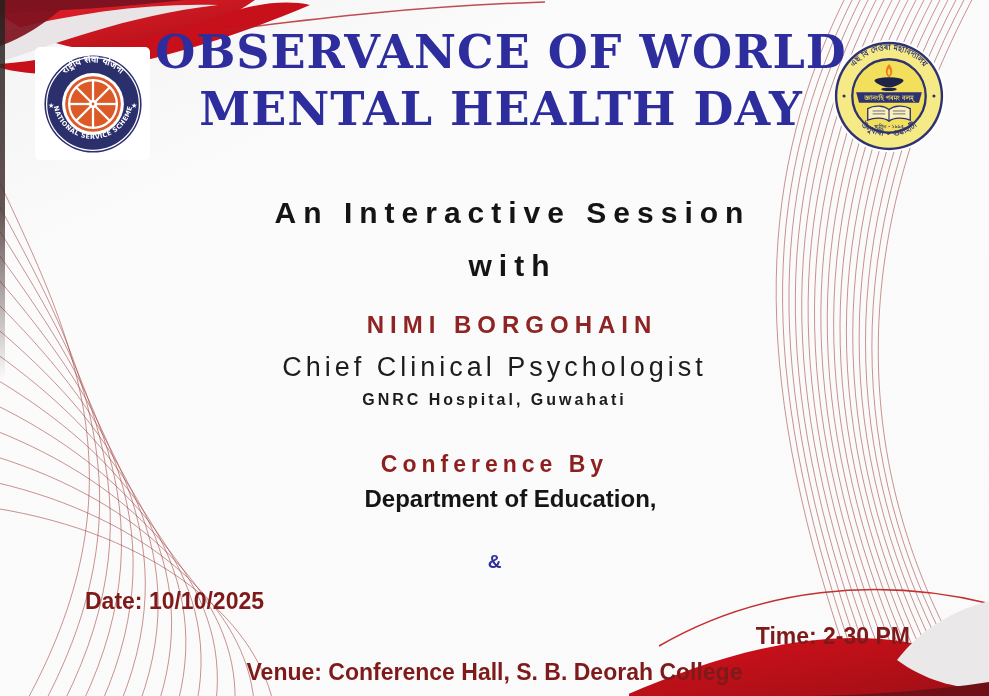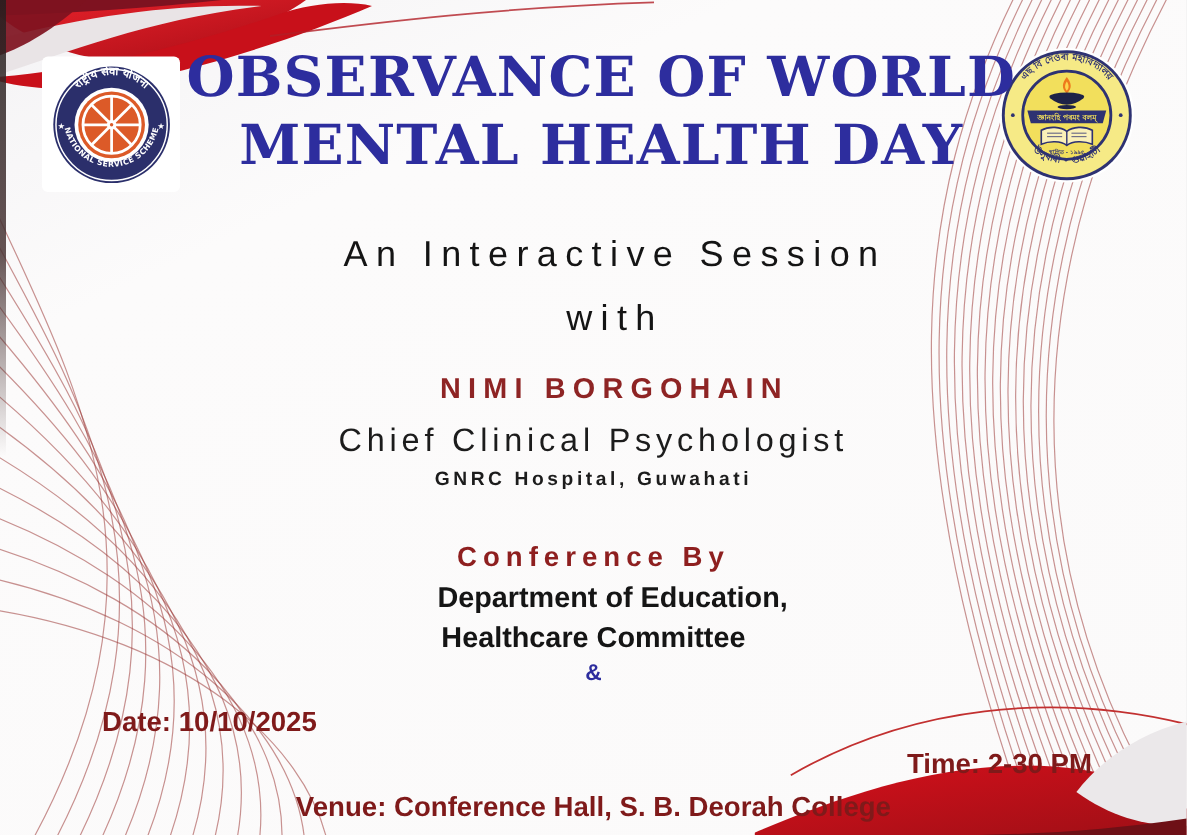--- a/index.html
+++ b/index.html
@@ -15,21 +15,21 @@
   .centered{left:0;right:0;text-align:center;}
   
   .title-line{
     font-family:"DejaVu Serif","Liberation Serif",serif;
     font-weight:700;
     font-size:46px;line-height:57px;
     letter-spacing:1px;
     color:#2D2D9E;
     white-space:nowrap;
   }
-  .session-line{font-weight:400;font-size:30px;letter-spacing:7px;color:#141414;white-space:nowrap;margin-left:36px;}
+  .session-line{font-weight:700;font-size:30px;letter-spacing:7px;color:#141414;white-space:nowrap;margin-left:36px;}
   .speaker-name{font-weight:700;font-size:24px;letter-spacing:6px;color:#8E2424;white-space:nowrap;}
   .speaker-designation{font-weight:400;font-size:27px;letter-spacing:4px;color:#1c1c1c;white-space:nowrap;}
   .speaker-org{font-weight:700;font-size:16px;letter-spacing:3px;color:#1c1c1c;white-space:nowrap;}
   .organised-heading{font-weight:700;font-size:23px;letter-spacing:5px;color:#8E1F1F;white-space:nowrap;}
   .organiser-line{font-weight:700;font-size:24px;color:#151515;white-space:nowrap;}
   .organiser-amp{font-weight:700;font-size:19px;color:#2D2D9E;}
   .footer-text{font-weight:700;font-size:23px;color:#7F1A1A;white-space:nowrap;}
   
   .deco{pointer-events:none;}
   .left-edge-sliver{
@@ -184,34 +184,33 @@
         <stop offset="0" stop-color="#d6101b"></stop>
         <stop offset="1" stop-color="#9e0f16"></stop>
       </linearGradient>
     </defs>
     <path d="M 30,100 C 130,42 250,30 362,58" stroke="#c23030" stroke-width="1.5" fill="none"></path>
     <path d="M -5,150 C 60,122 140,92 225,92 C 292,92 332,110 360,128 L360,150 Z" fill="url(#gradRed2)"></path>
     <path d="M 360,55 C 318,66 288,88 268,114 C 298,136 332,144 362,142 Z" fill="#ebe8ea"></path>
     <path d="M 180,150 H360 V136 C 300,145 240,149 180,150 Z" fill="#6E1016"></path>
   </svg>
 
-  <div class="abs centered" style="top:36px;margin-left:13px;">
+  <div class="abs centered" style="top:24px;margin-left:13px;">
     <div class="title-line">OBSERVANCE OF WORLD</div>
     <div class="title-line">MENTAL HEALTH DAY</div>
   </div>
 
   <div class="abs centered session-line" style="top:196px;">An Interactive Session</div>
   <div class="abs centered session-line" style="top:249px;">with</div>
 
   <div class="abs centered speaker-name" style="top:311px;margin-left:35px;">NIMI BORGOHAIN</div>
   <div class="abs centered speaker-designation" style="top:352px;">Chief Clinical Psychologist</div>
   <div class="abs centered speaker-org" style="top:391px;">GNRC Hospital, Guwahati</div>
 
   <div class="abs centered organised-heading" style="top:451px;">Conference By</div>
   <div class="abs centered organiser-line" style="top:485px;padding-left:32px;">Department of Education,</div>
-  <div class="abs centered organiser-line" style="top:518px;">Healthcare Committee</div>
   <div class="abs centered organiser-amp" style="top:551px;">&amp;</div>
 
   <div class="abs footer-text" style="left:85px;top:588px;">Date: 10/10/2025</div>
   <div class="abs footer-text" style="right:79px;top:623px;">Time: 2-30 PM</div>
   <div class="abs centered footer-text" style="top:659px;">Venue: Conference Hall, S. B. Deorah College</div>
 
 </div>
 
 </body></html>

